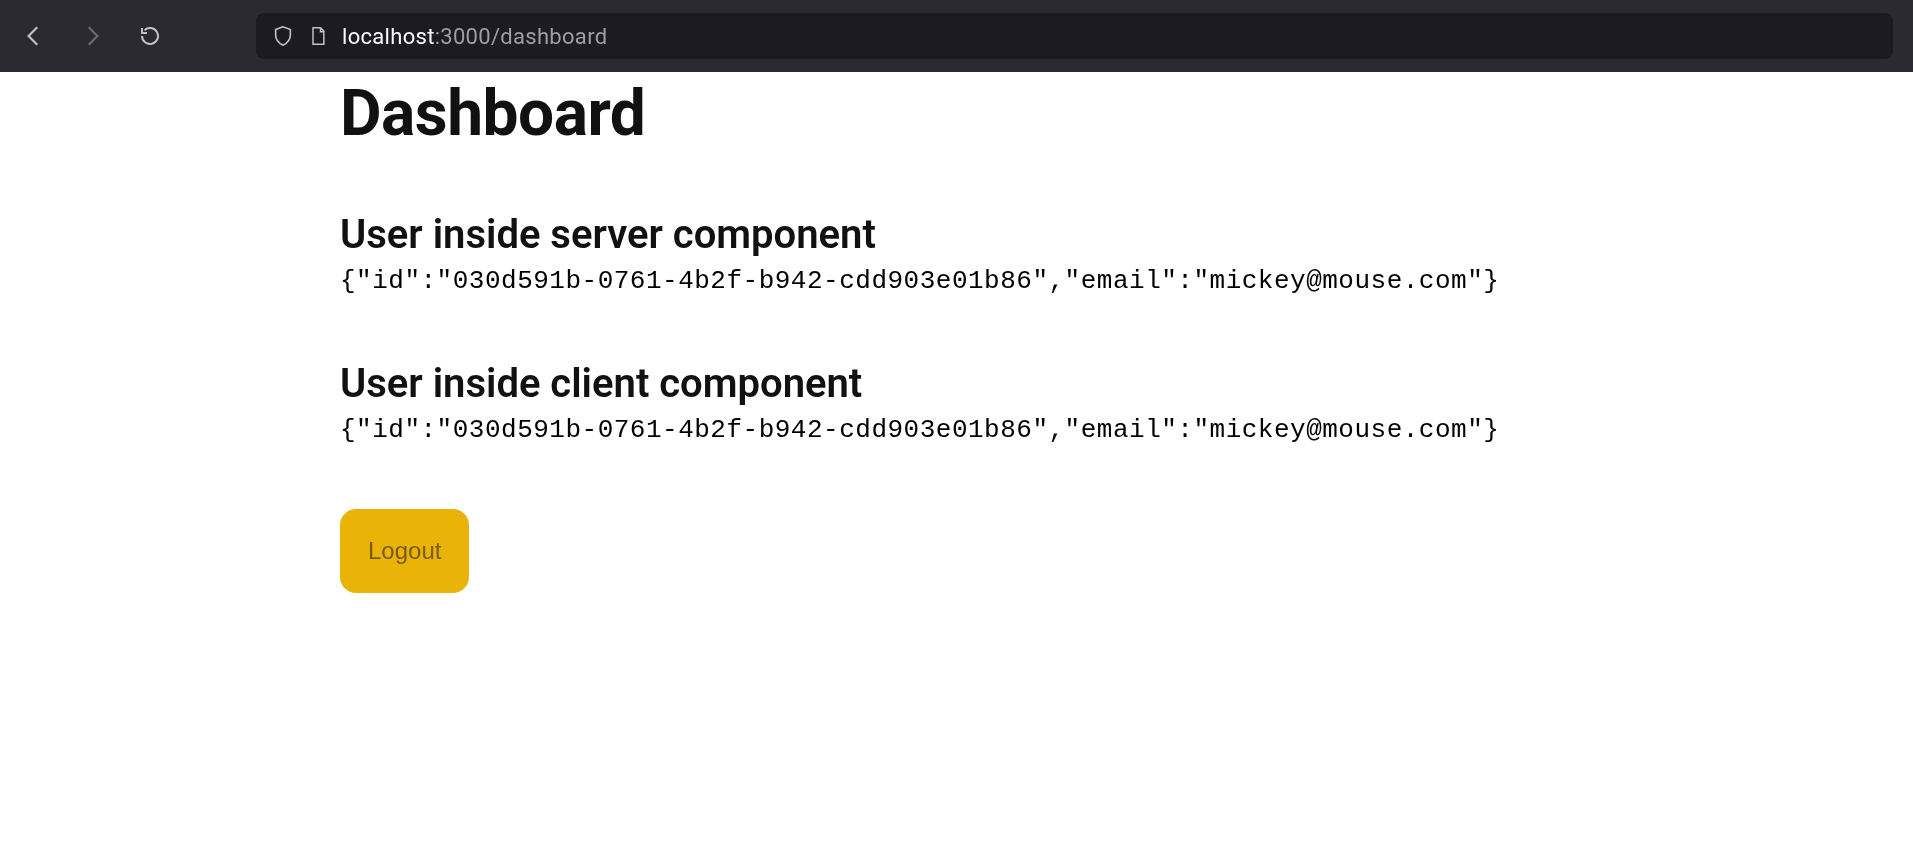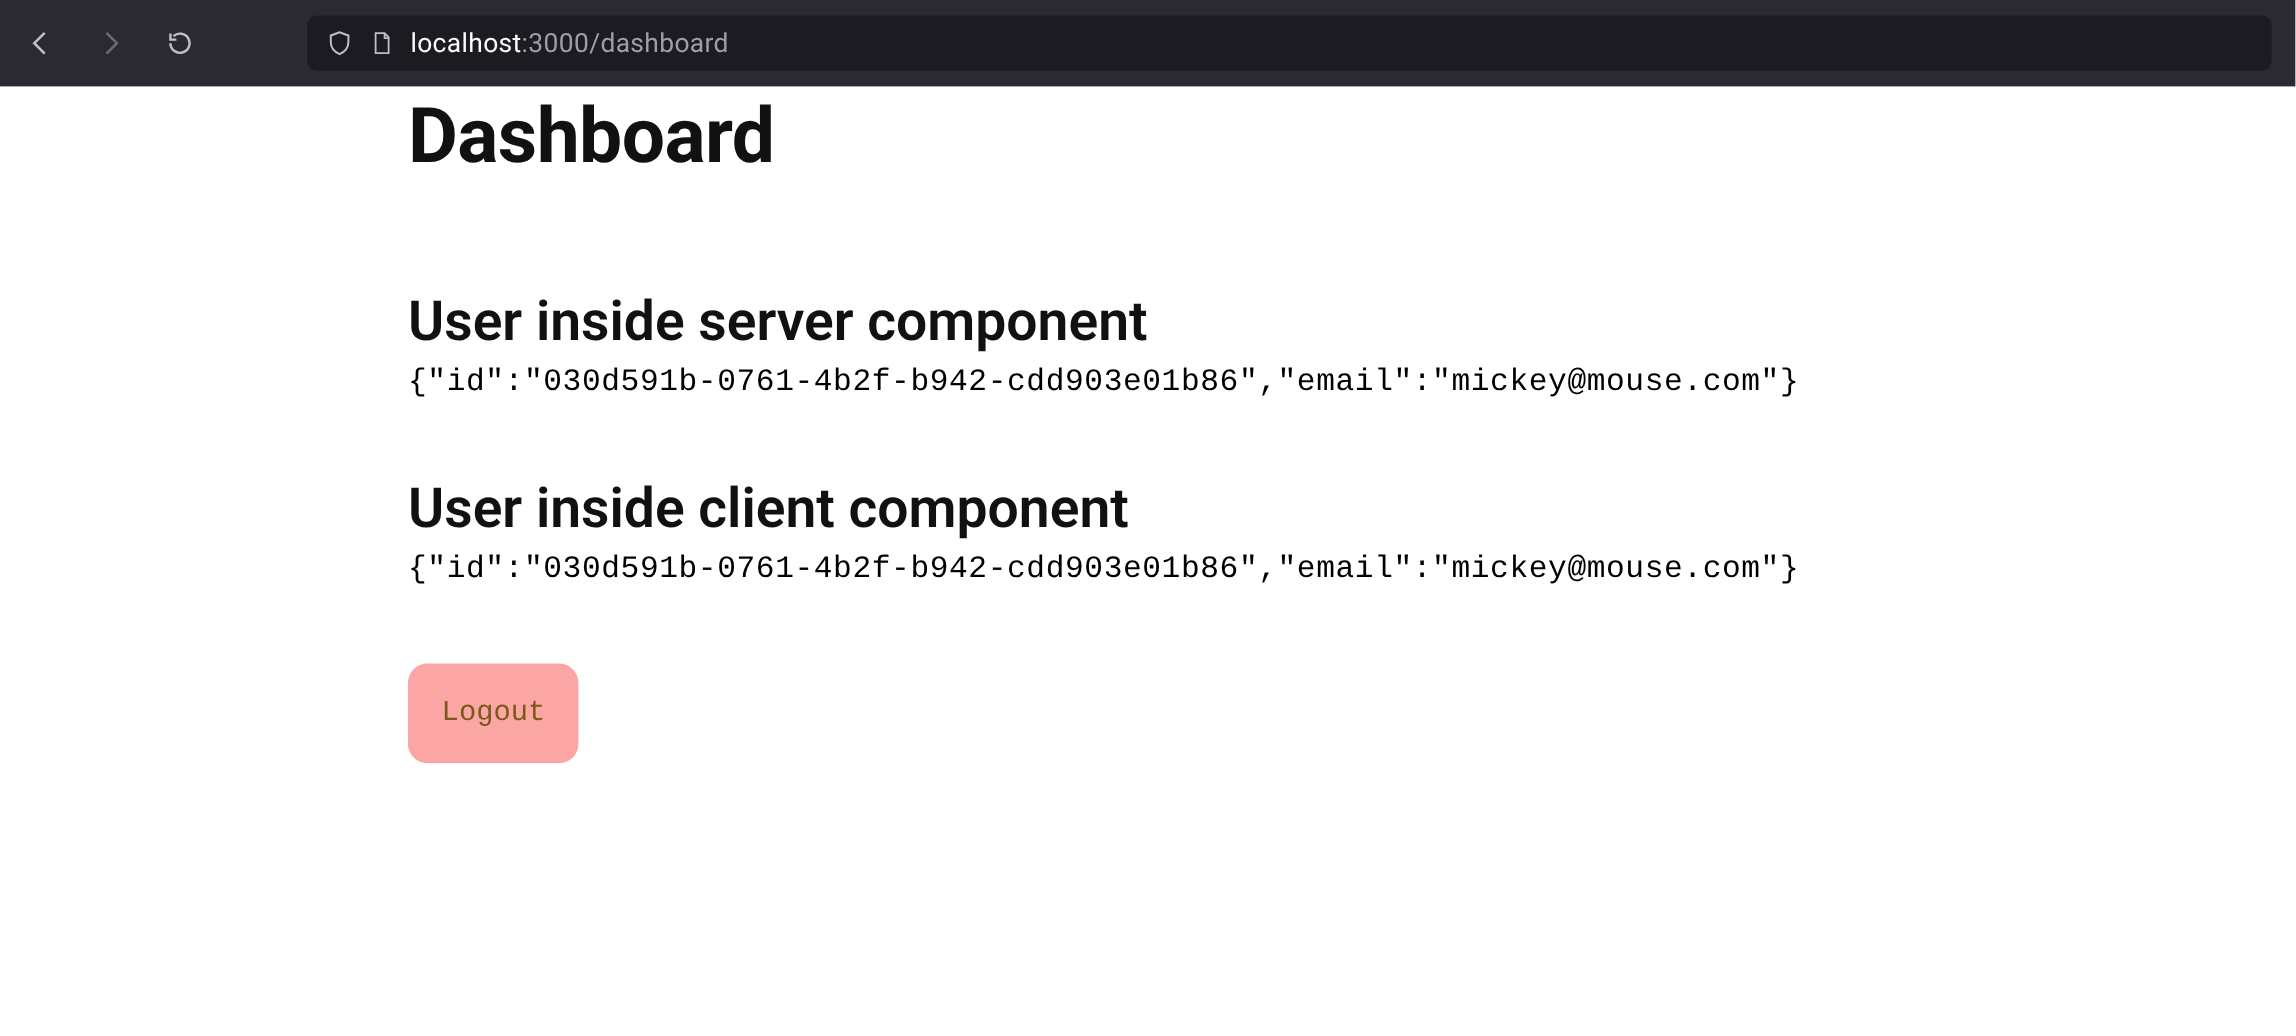--- a/index.html
+++ b/index.html
@@ -73,44 +73,44 @@
     }
     .page-content {
       padding: 0 340px;
     }
     h1.page-title {
       font-size: 64px;
       font-weight: 700;
       color: #111;
       letter-spacing: -0.5px;
       margin-top: 4px;
-      margin-bottom: 90px;
+      margin-bottom: 60px;
     }
     h2.section-heading {
-      font-size: 46px;
+      font-size: 40px;
       font-weight: 600;
       color: #111;
       margin-bottom: 8px;
     }
     .json-output {
       font-family: "Courier New", Courier, monospace;
       font-size: 26px;
       color: #000;
       letter-spacing: 0.5px;
       margin-bottom: 64px;
     }
     .logout-btn {
-      background: #fca5a5;
+      background: #eab308;
       color: #7a5a18;
       font-size: 24px;
       border: none;
       border-radius: 16px;
       padding: 28px 28px;
       cursor: pointer;
-      font-family: Liberation Mono, monospace;
+      font-family: Liberation Sans, sans-serif;
     }
   </style>
 </head>
 <body>
 
 <div class="browser-chrome">
   <div class="nav-buttons">
     <div class="nav-icon">
       <svg width="26" height="26" viewBox="0 0 24 24">
           <path d="M15 4 L7 12 L15 20"></path>

